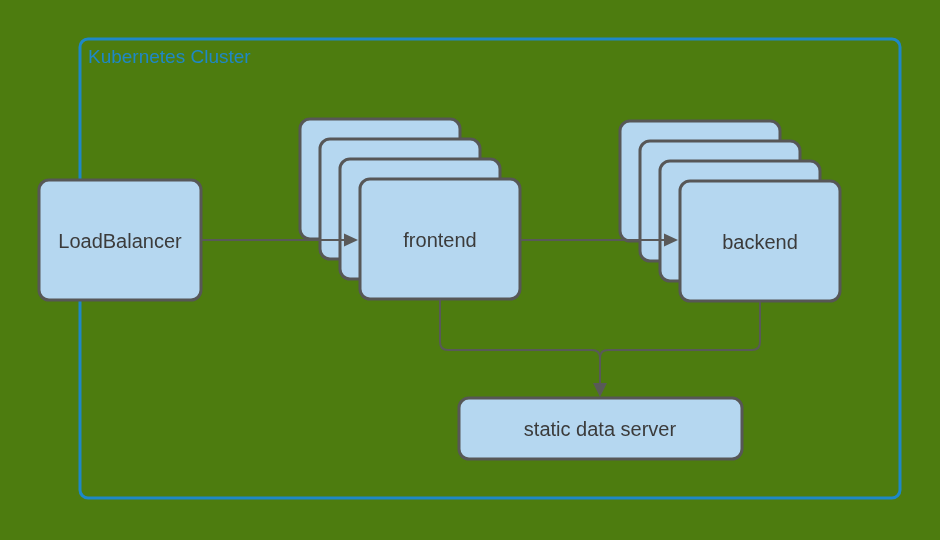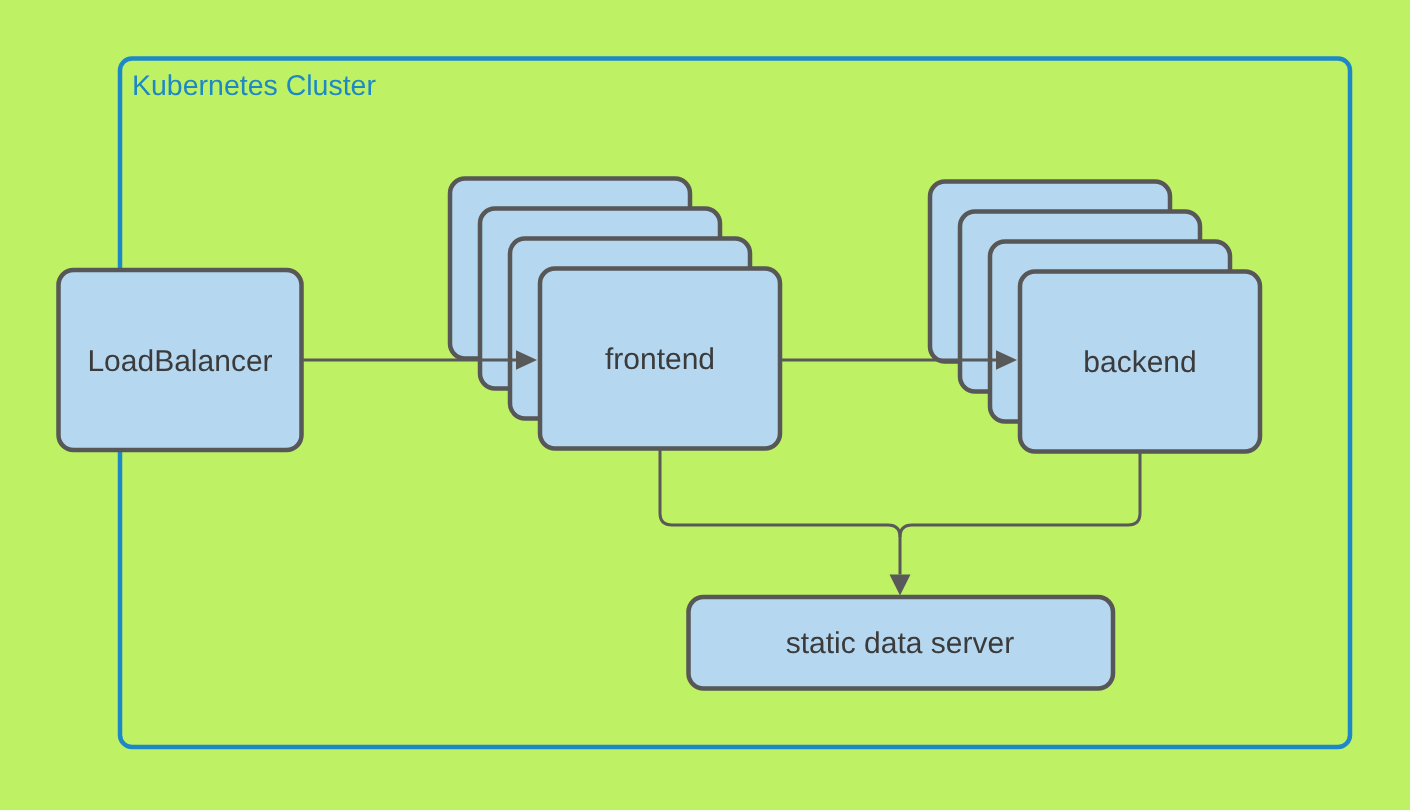--- a/index.html
+++ b/index.html
@@ -8,21 +8,21 @@
     background: #ffffff;
     width: 940px;
     height: 540px;
     overflow: hidden;
     font-family: "Liberation Sans", sans-serif;
   }
   #stage {
     position: relative;
     width: 940px;
     height: 540px;
-    background: #bef264;
+    background: #4d7c0f;
   }
   svg { display: block; }
   .cluster-rect {
     fill: none;
     stroke: var(--cluster-border, #1e88c7);
     stroke-width: 3;
   }
   .cluster-label {
     fill: var(--cluster-border, #1e88c7);
     font-family: "Liberation Sans", sans-serif;

